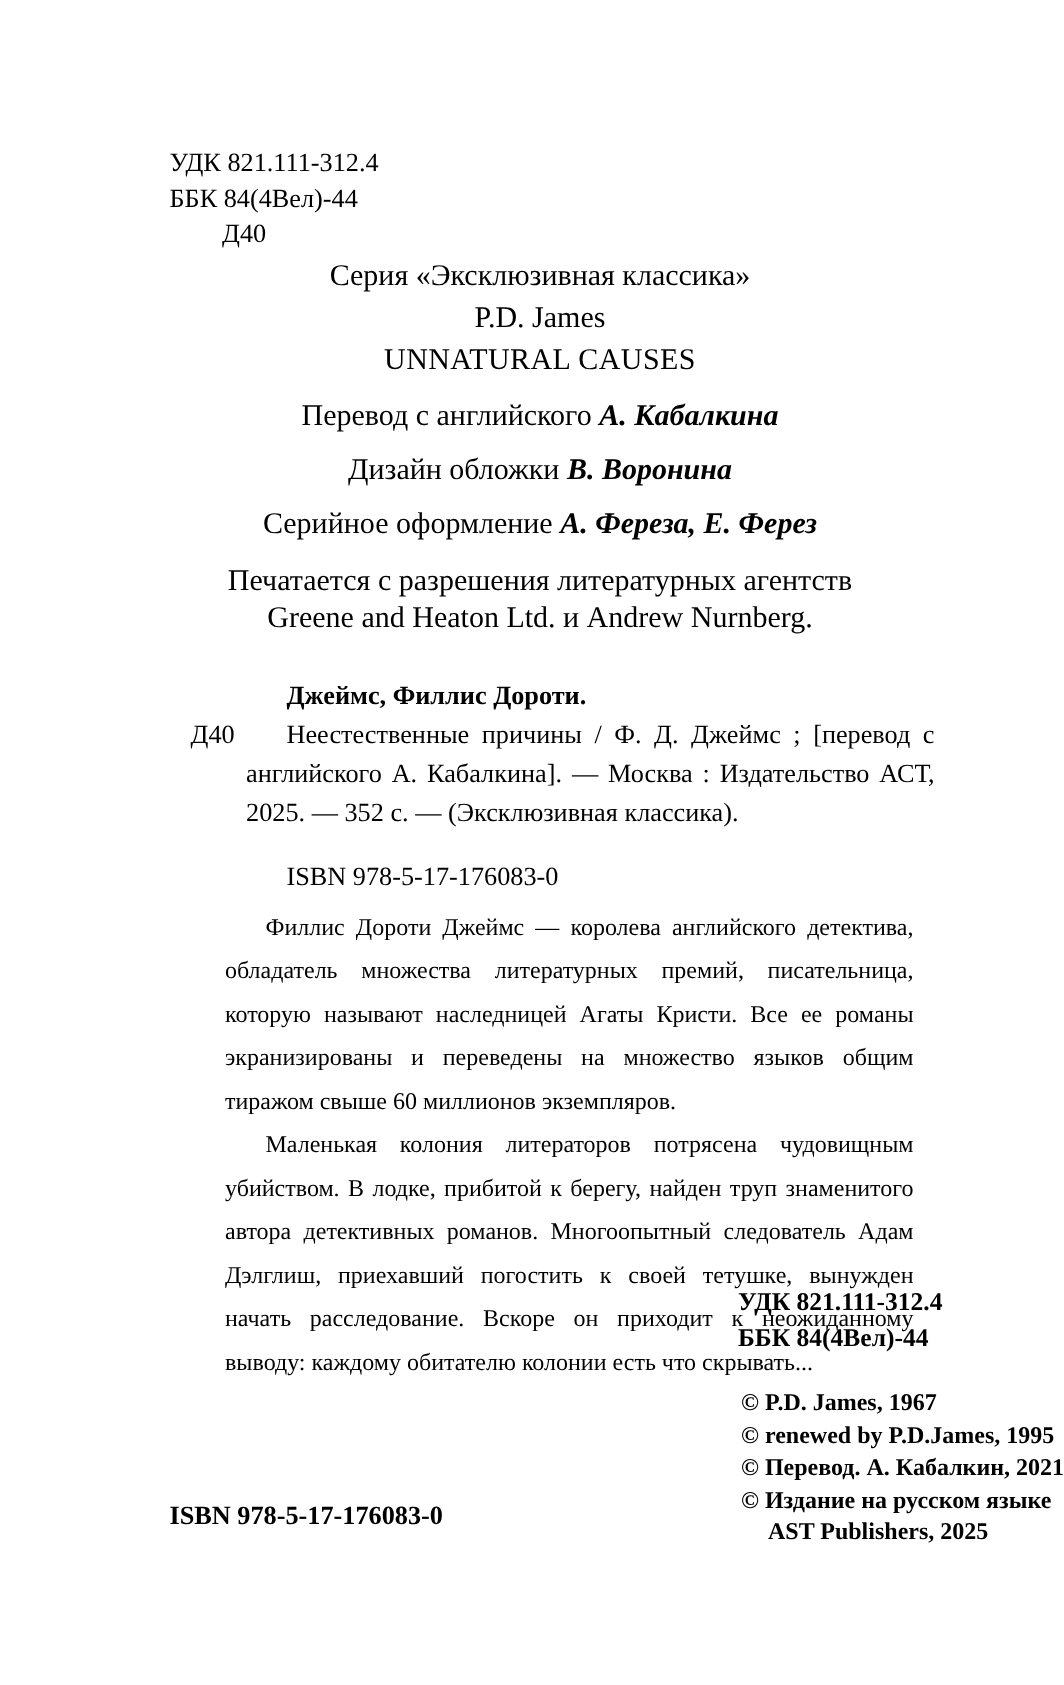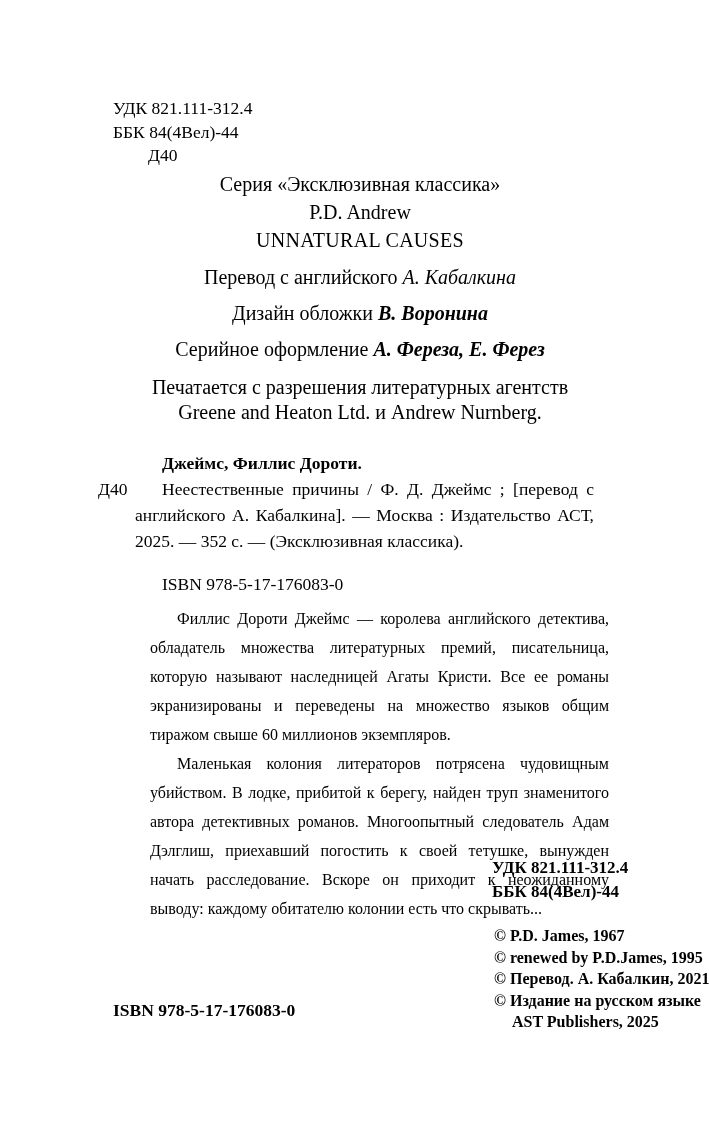--- a/index.html
+++ b/index.html
@@ -42,30 +42,30 @@
     text-align: center;
     font-size: 20px;
     line-height: 28px;
   }
   .center-block .line { display: block; white-space: nowrap; }
   .center-block .line.title-en { letter-spacing: 0.3px; }
   .center-block .credit { margin-top: 9px; }
   .center-block .credit-2 { margin-top: 8px; }
   .center-block .credit-3 { margin-top: 8px; }
   .center-block i { font-style: italic; font-weight: bold; }
-  .center-block .trans-name { font-style: italic; font-weight: normal; }
+  .center-block .trans-name { font-style: italic; font-weight: bold; }
   .center-block .agents {
     margin-top: 12px;
     line-height: 25px;
   }
 
   
   .record {
     position: absolute;
-    left: 98px;
+    left: 127px;
     top: 450px;
     width: 496px;
     font-size: 17.5px;
     line-height: 26px;
   }
   .record .author-line {
     font-weight: bold;
     margin-left: 64px;
   }
   .record .body {
@@ -145,21 +145,21 @@
 <div class="page">
 
   <div class="cip-top">
     <span class="code-line">УДК 821.111-312.4</span>
     <span class="code-line">ББК 84(4Вел)-44</span>
     <span class="marker">Д40</span>
   </div>
 
   <div class="center-block">
     <span class="line">Серия «Эксклюзивная классика»</span>
-    <span class="line">P.D. Andrew</span>
+    <span class="line">P.D. James</span>
     <span class="line title-en">UNNATURAL CAUSES</span>
 
     <div class="line credit"><span>Перевод с английского </span><span class="trans-name">А. Кабалкина</span></div>
 
     <div class="line credit-3"><span>Дизайн обложки </span><i>В. Воронина</i></div>
 
     <div class="line credit-2"><span>Серийное оформление </span><i>А. Фереза, Е. Ферез</i></div>
 
     <div class="agents">
       <span class="line">Печатается с разрешения литературных агентств</span>

